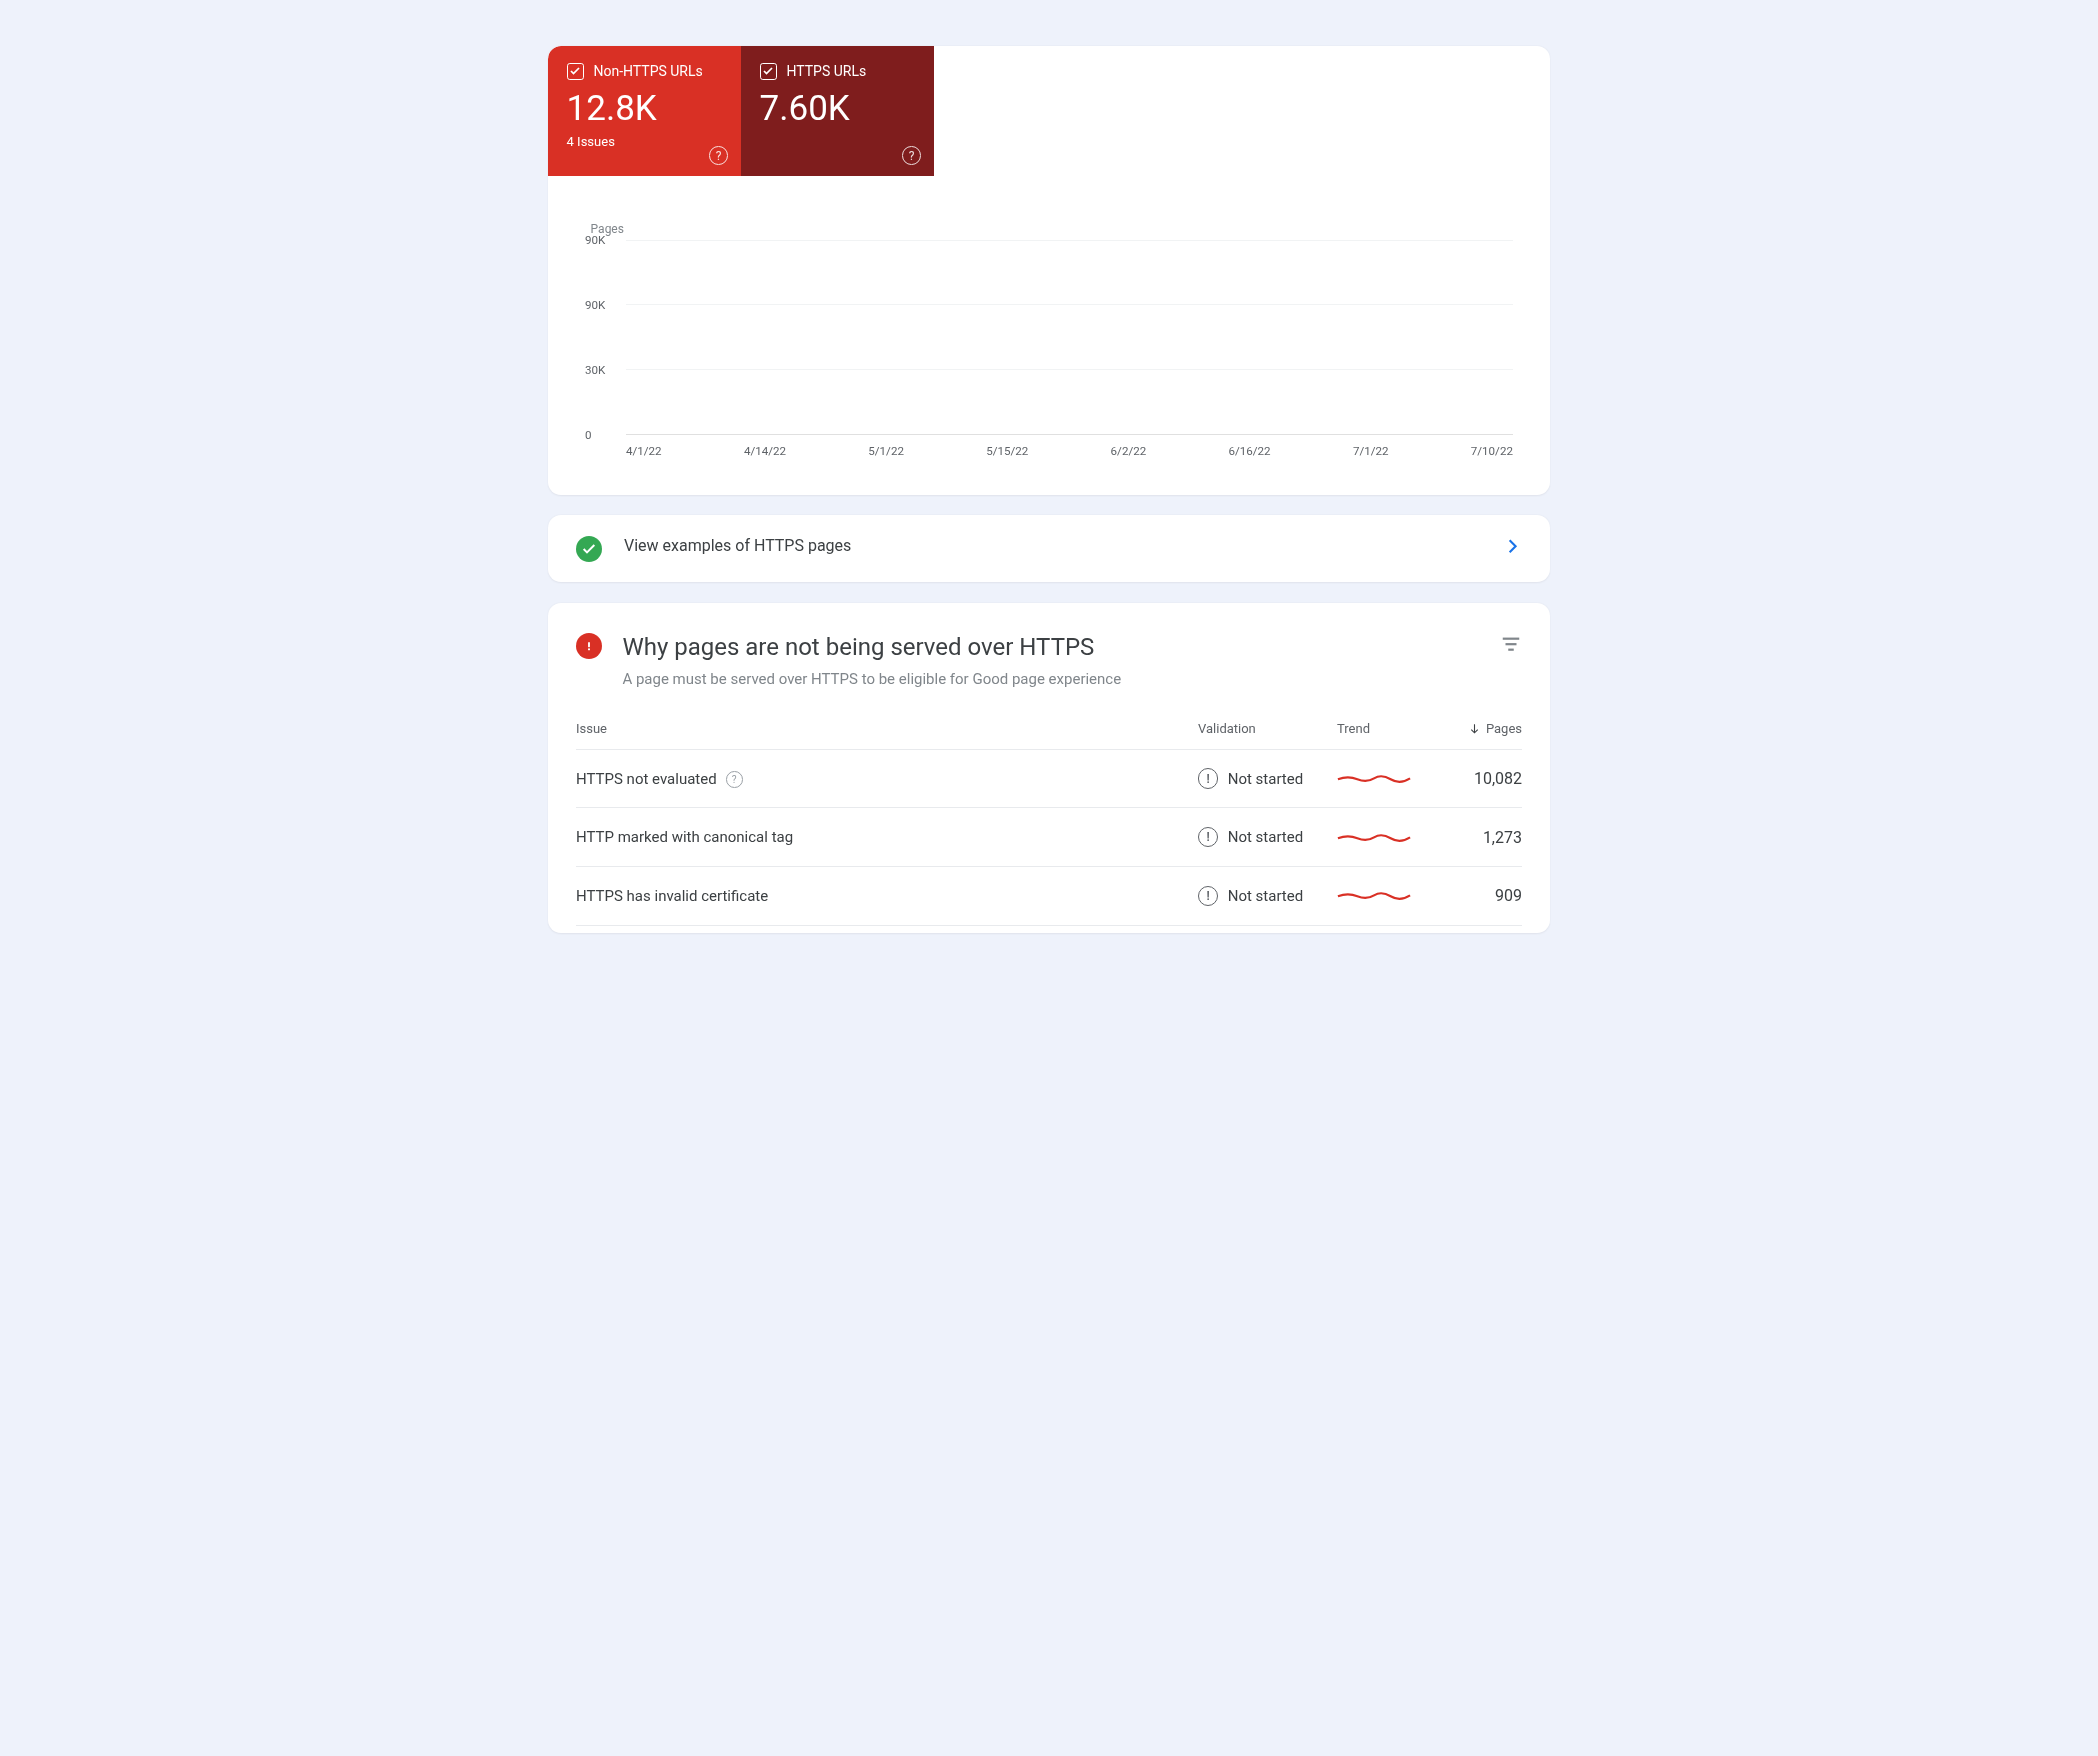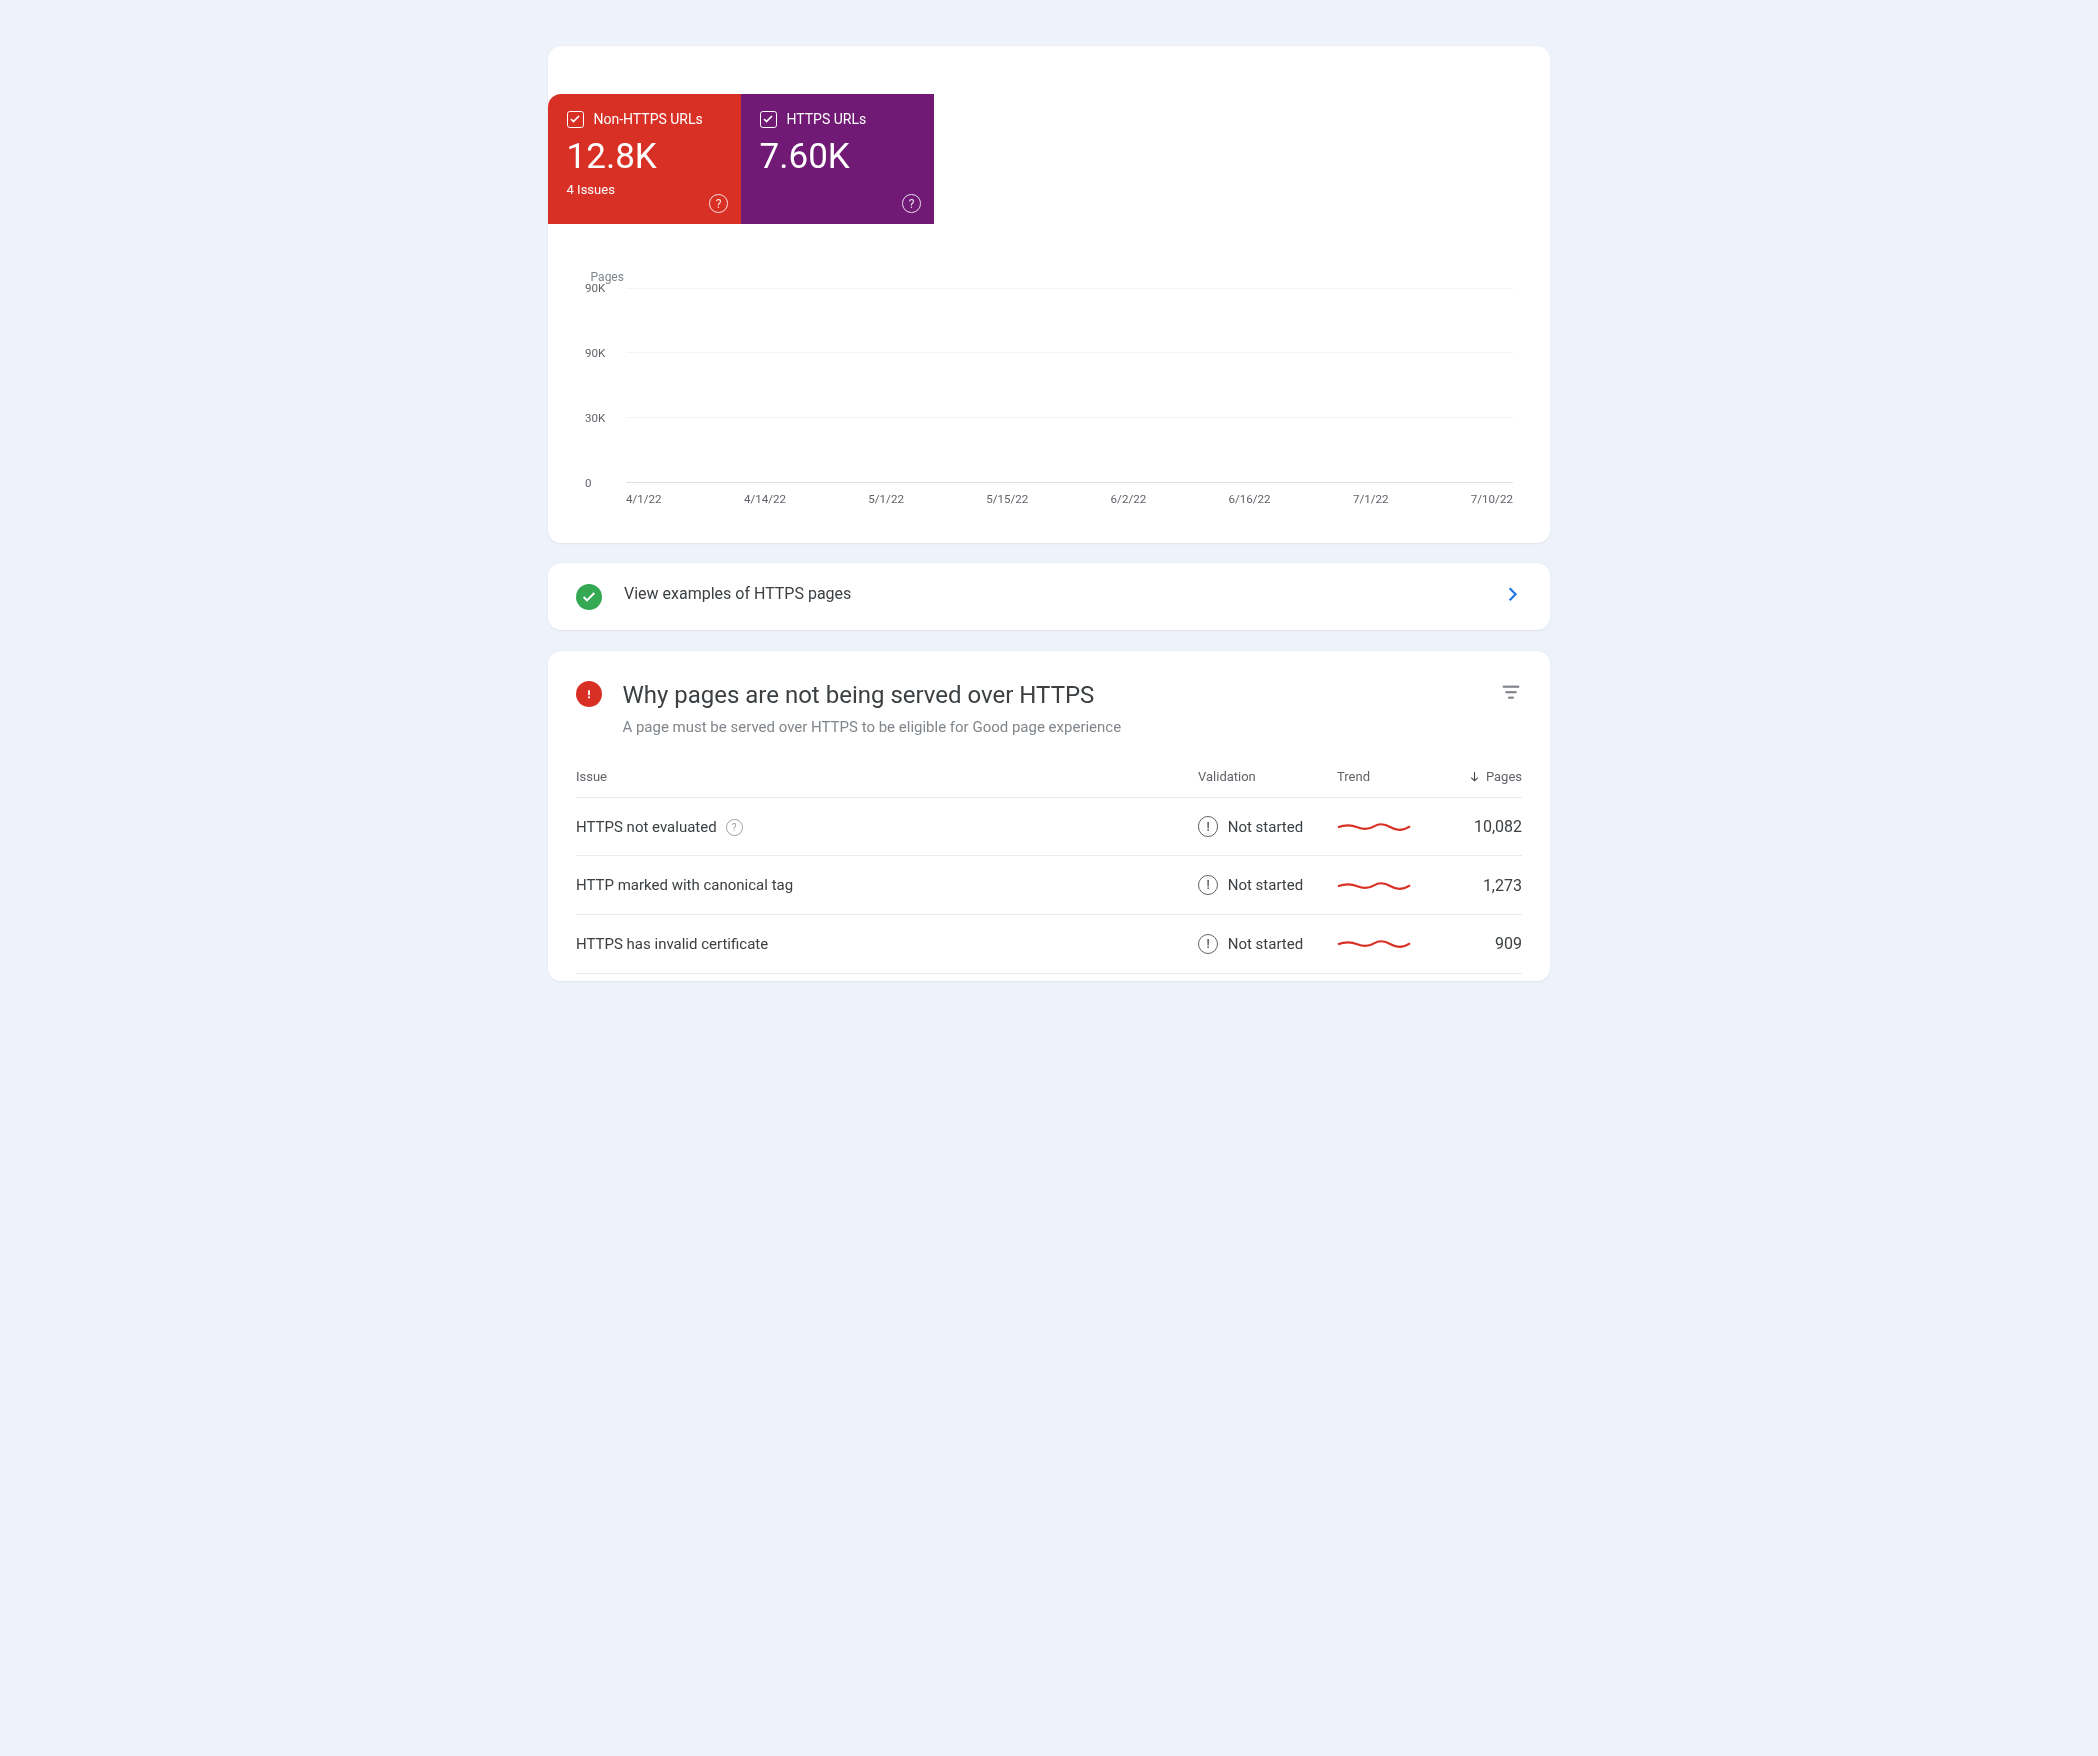--- a/index.html
+++ b/index.html
@@ -18,24 +18,23 @@
   overflow: hidden;
 }
 
 .tiles { display: flex; padding: 0; }
 .tile {
   width: 193px;
   height: 130px;
   color: #fff;
   padding: 16.7px 18.6px 13px 18.6px;
   position: relative;
-  margin-top: 48px;
 }
 .tile-red   { background: #d93025; border-top-left-radius: 13px; }
-.tile-green { background: #701a75; }
+.tile-green { background: #7f1d1d; }
 .tile-chk { display: flex; align-items: center; gap: 9.3px; font-size: 14px; }
 .tile-chkbox {
   width: 17.6px; height: 17.6px; border: 1.9px solid #fff; border-radius: 2.8px;
   display: inline-flex; align-items: center; justify-content: center;
 }
 .tile-chkbox svg { width: 12px; height: 12px; }
 .tile-val { font-size: 35px; font-weight: 400; margin-top: 7.4px; }
 .tile-sub { font-size: 13px; margin-top: 5.6px; }
 .tile-help {
   position: absolute; right: 13px; bottom: 11px; opacity: 0.85;

